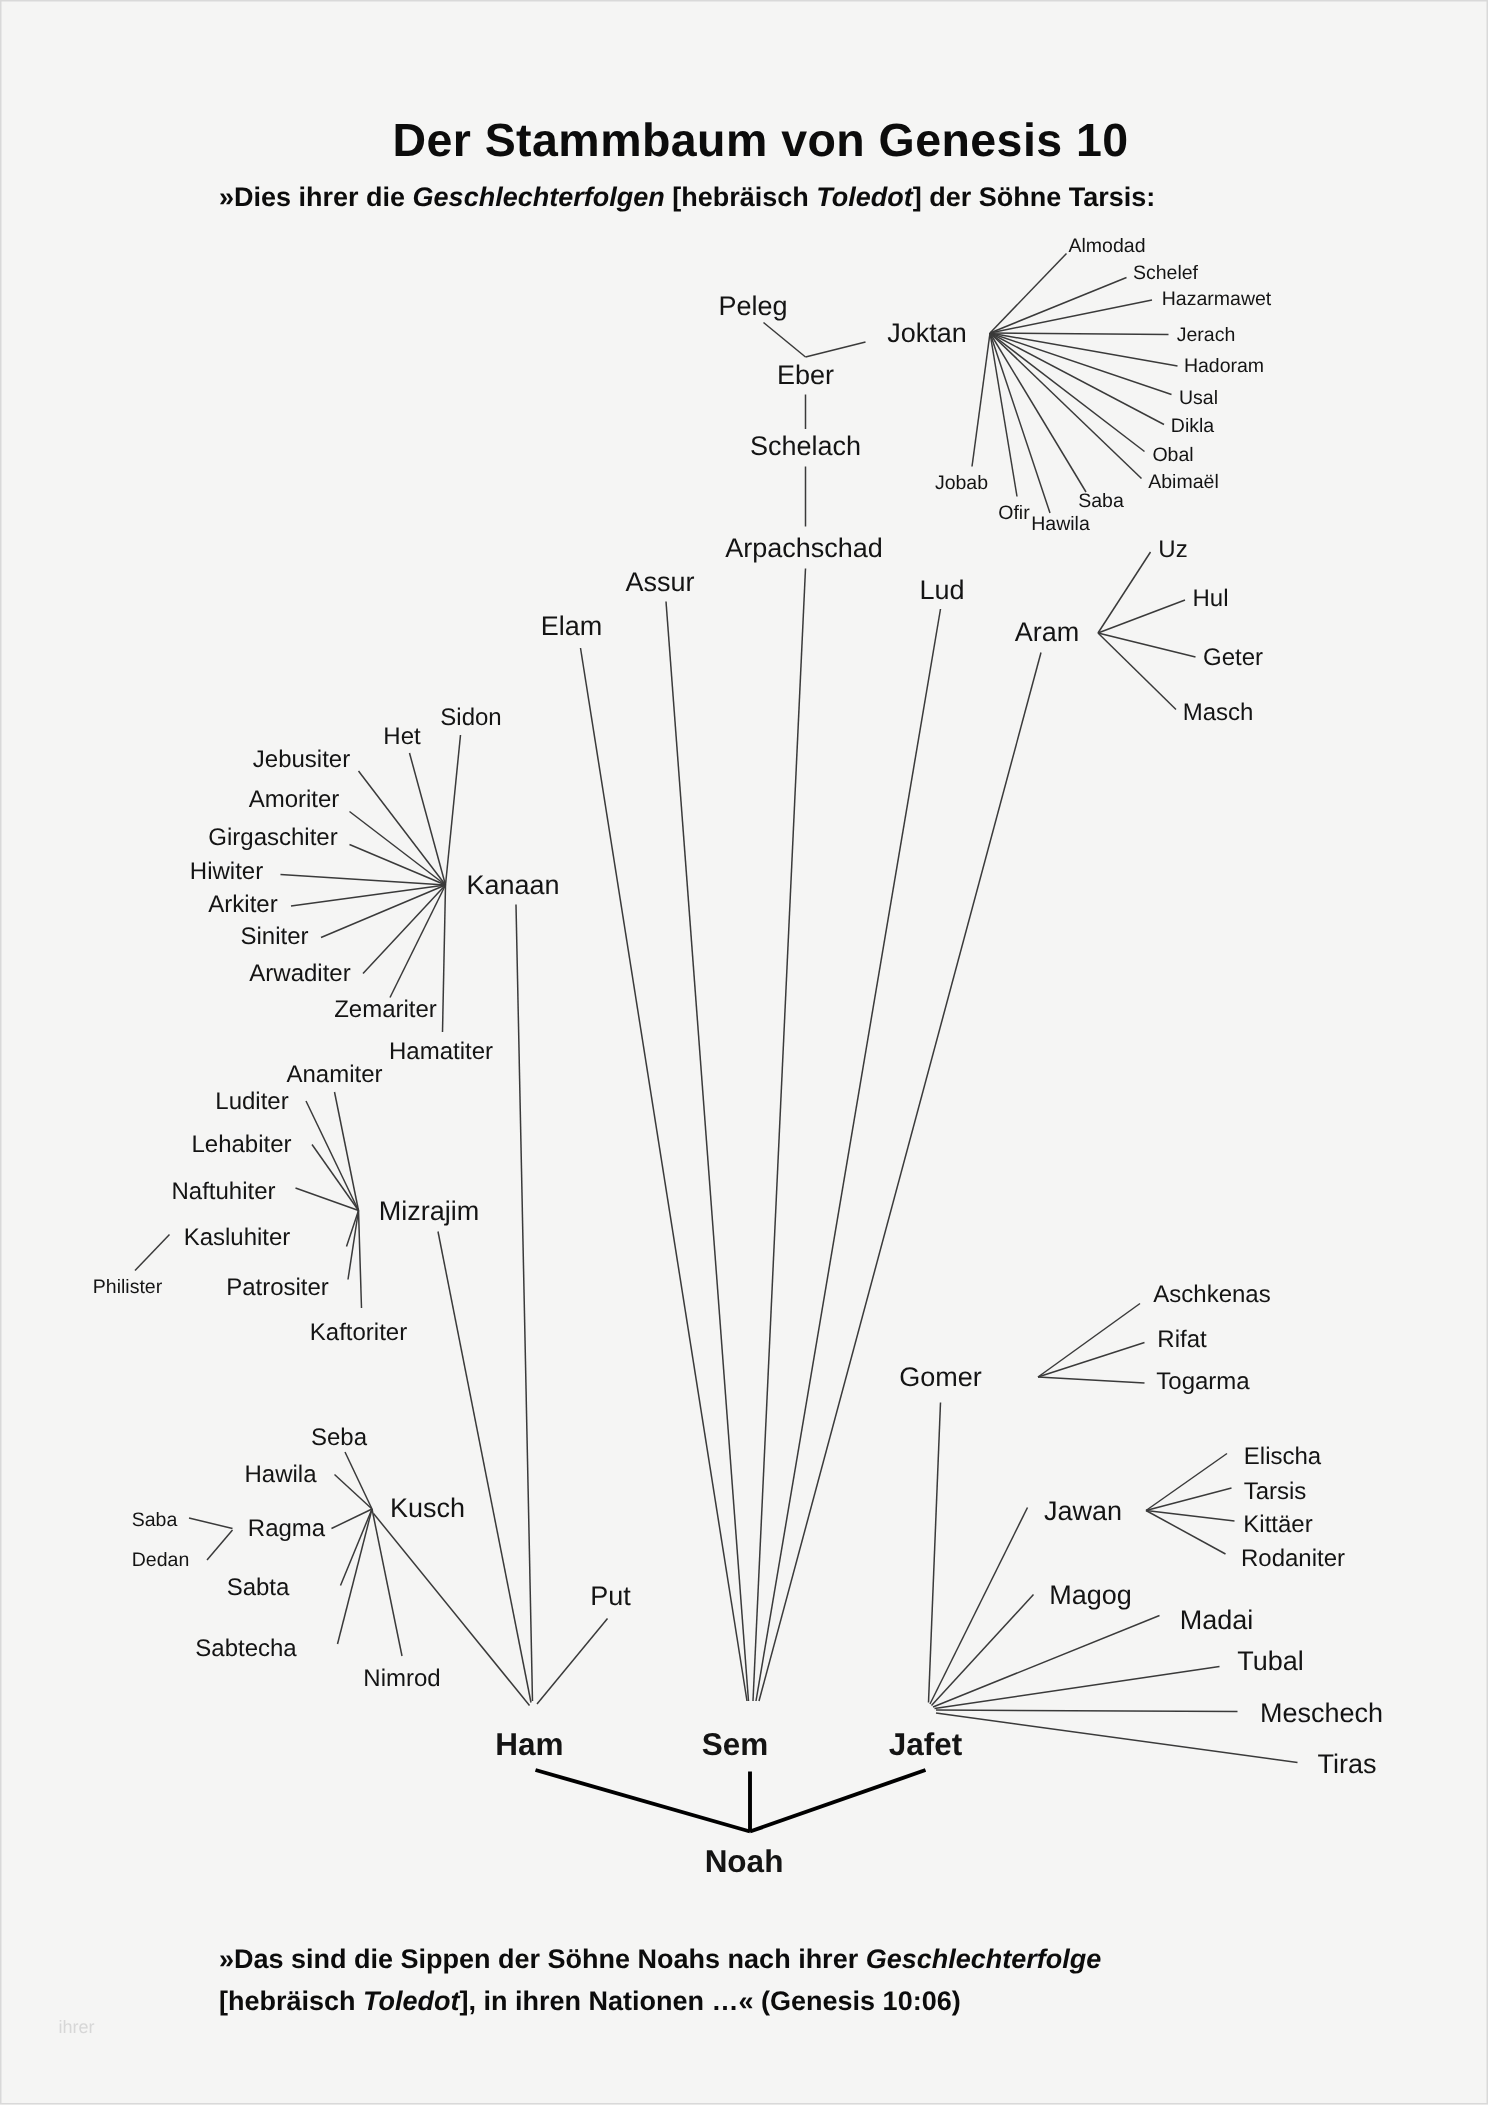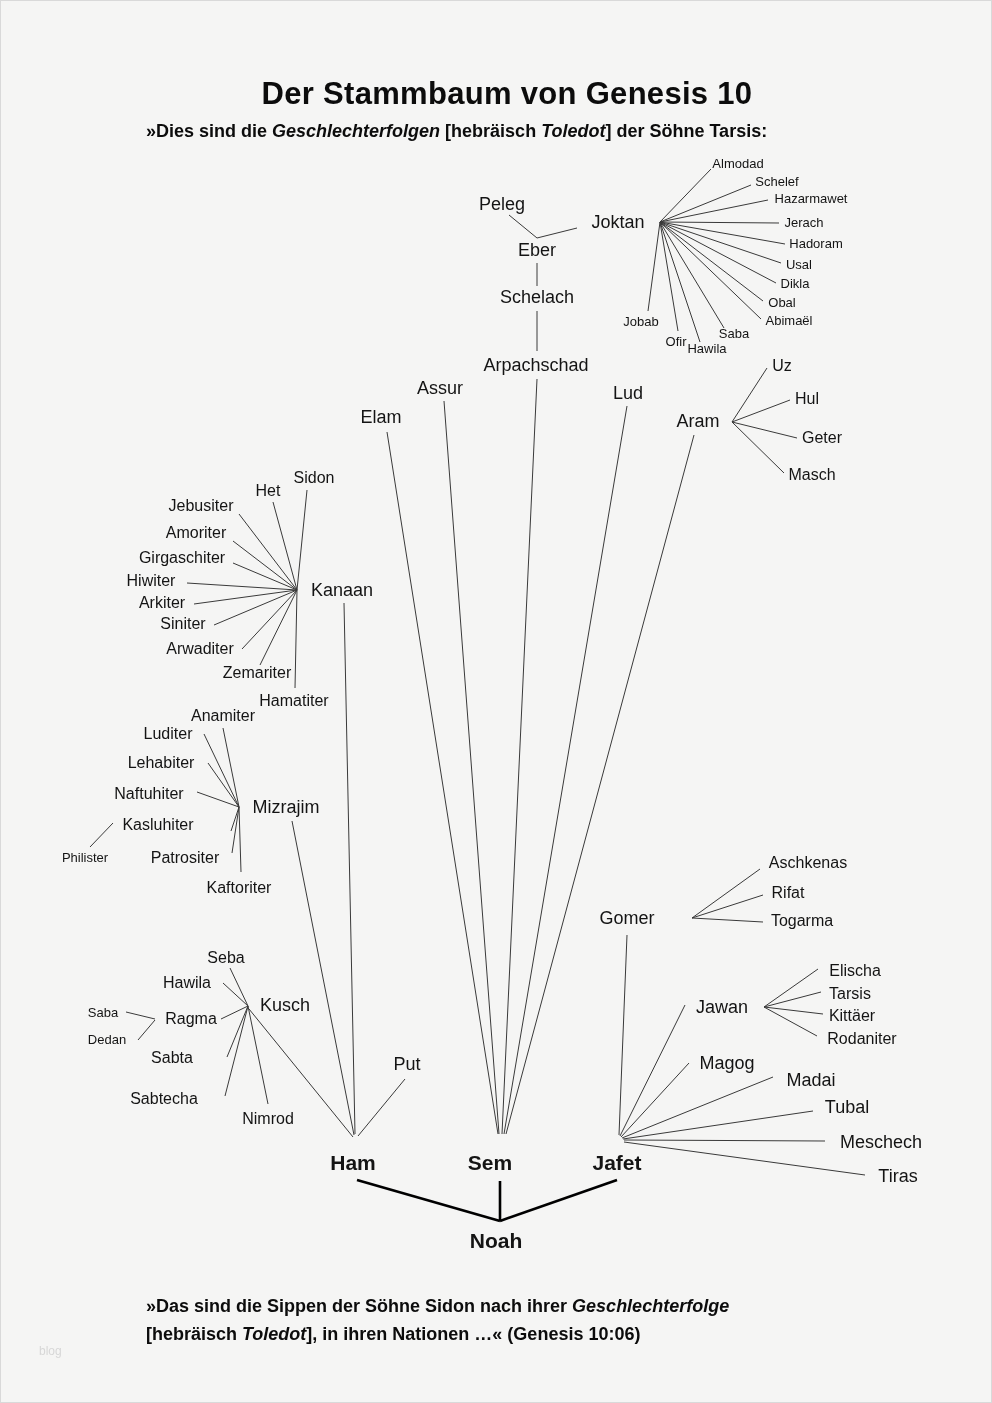--- a/index.html
+++ b/index.html
@@ -35,21 +35,21 @@
   }
 </style>
 </head>
 <body>
 
 <div class="page">
 
   <h1 class="title">Der Stammbaum von Genesis 10</h1>
 
   <div class="quote quote-top">
-    <div><span>»Dies sind die </span><em>Geschlechterfolgen</em><span> [hebräisch </span><em>Toledot</em><span>] der Söhne Tarsis:</span></div>
+    <div><span>»Dies ihrer die </span><em>Geschlechterfolgen</em><span> [hebräisch </span><em>Toledot</em><span>] der Söhne Tarsis:</span></div>
   </div>
 
   <svg class="tree-svg" viewBox="0 0 992 1403" xmlns="http://www.w3.org/2000/svg">
       <line x1="386" y1="431" x2="497" y2="1133" stroke="#3a3a3a" stroke-width="1"></line>
       <line x1="443" y1="400" x2="498" y2="1133" stroke="#3a3a3a" stroke-width="1"></line>
       <line x1="536" y1="378" x2="501" y2="1133" stroke="#3a3a3a" stroke-width="1"></line>
       <line x1="626" y1="405" x2="503" y2="1133" stroke="#3a3a3a" stroke-width="1"></line>
       <line x1="693" y1="434" x2="505" y2="1133" stroke="#3a3a3a" stroke-width="1"></line>
       <line x1="508" y1="214" x2="536" y2="237" stroke="#3a3a3a" stroke-width="1"></line>
       <line x1="576" y1="227" x2="536" y2="237" stroke="#3a3a3a" stroke-width="1"></line>
@@ -191,19 +191,19 @@
       <text x="846" y="1112" text-anchor="middle" font-size="18">Tubal</text>
       <text x="880" y="1147" text-anchor="middle" font-size="18">Meschech</text>
       <text x="897" y="1181" text-anchor="middle" font-size="18">Tiras</text>
       <text x="352" y="1169" text-anchor="middle" font-size="21" font-weight="bold">Ham</text>
       <text x="489" y="1169" text-anchor="middle" font-size="21" font-weight="bold">Sem</text>
       <text x="616" y="1169" text-anchor="middle" font-size="21" font-weight="bold">Jafet</text>
       <text x="495" y="1247" text-anchor="middle" font-size="21" font-weight="bold">Noah</text>
     </svg>
 
   <div class="quote quote-bottom">
-    <div><span>»Das sind die Sippen der Söhne Sidon nach ihrer </span><em>Geschlechterfolge</em></div>
+    <div><span>»Das sind die Sippen der Söhne Noahs nach ihrer </span><em>Geschlechterfolge</em></div>
     <div><span>[hebräisch </span><em>Toledot</em><span>], in ihren Nationen …« (Genesis 10:06)</span></div>
   </div>
 
-  <div class="watermark">blog</div>
+  <div class="watermark">ihrer</div>
 
 </div>
 
 </body></html>

